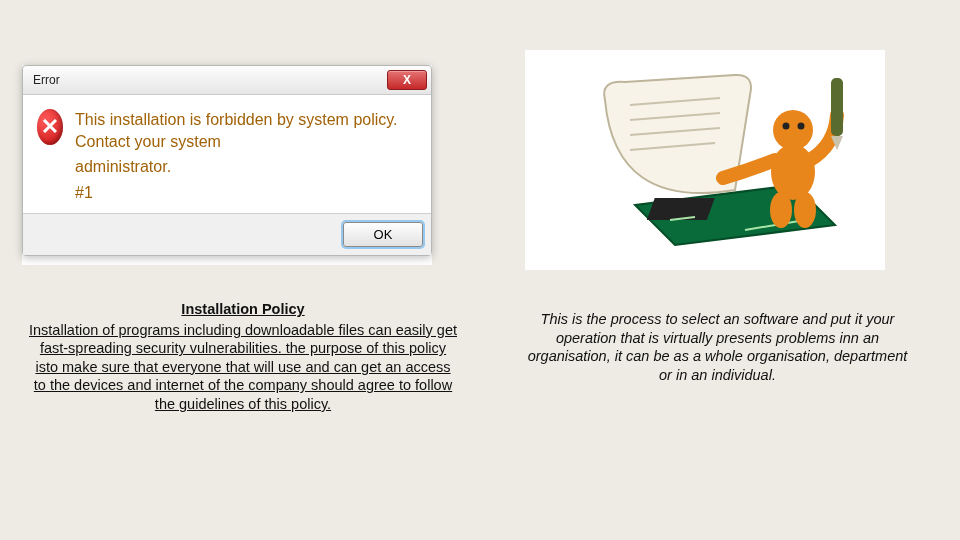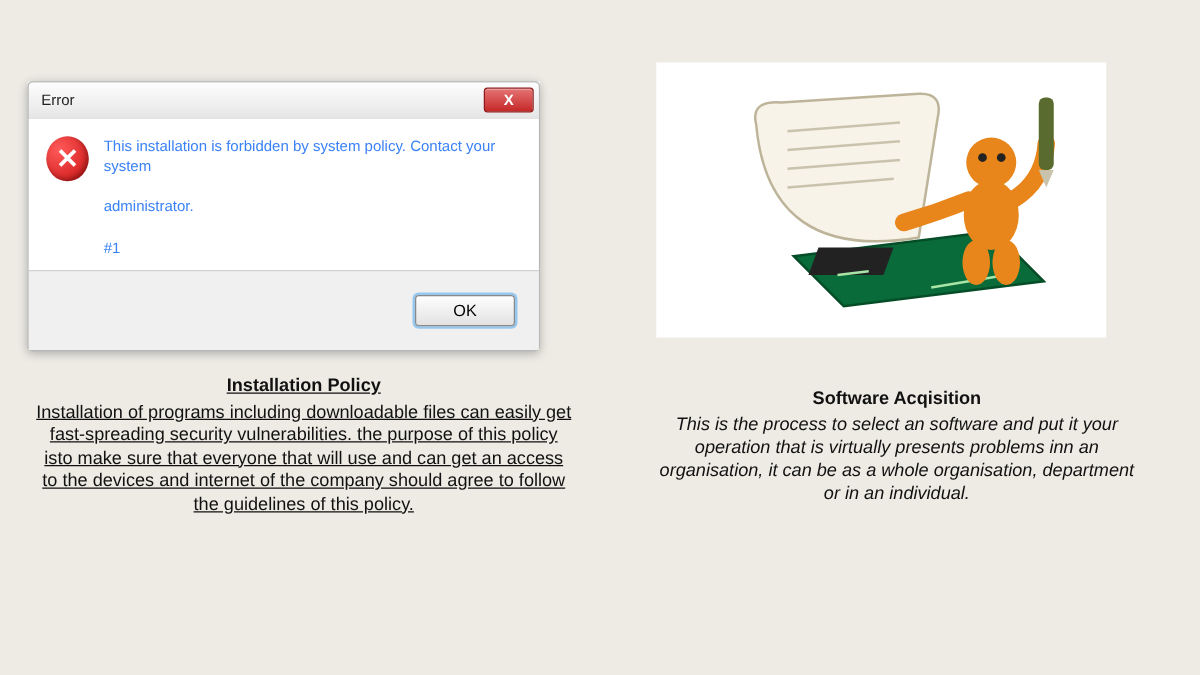--- a/index.html
+++ b/index.html
@@ -61,26 +61,26 @@
   }
   .dlg-icon {
     width:36px; height:36px;
     border-radius:50%;
     background: radial-gradient(circle at 30% 30%, #ff5a5a, #c91010);
     color:#fff;
     display:flex; align-items:center; justify-content:center;
     font-size:22px; font-weight:bold;
     box-shadow: inset -2px -2px 4px rgba(0,0,0,0.3);
   }
-  .dlg-msg { font-size:12px; color:#3b82f6; line-height:1.35; }
-  .dlg-msg .line2 { margin-top:16px; }
+  .dlg-msg { font-size:16px; color:#a16207; line-height:1.35; }
+  .dlg-msg .line2 { margin-top:4px; }
   .dlg-footer {
     background:#f0f0f0;
     border-top:1px solid #d0d0d0;
-    padding:19px;
+    padding:8px;
     display:flex; justify-content:flex-end;
   }
   .dlg-ok {
     min-width:80px;
     padding:4px 14px;
     background: linear-gradient(#fefefe,#e2e2e2);
     border:1px solid #8a8a8a;
     border-radius:3px;
     font-size:13px;
     box-shadow: 0 0 0 2px #96c8ef;
@@ -183,17 +183,16 @@
       <ellipse cx="260" cy="150" rx="11" ry="18" fill="#e8861b"></ellipse>
     </svg>
   </div>
 
   <div class="text-block tb-left">
     <div class="heading">Installation Policy</div>
     <div class="body">Installation of programs including downloadable files can easily get fast-spreading security vulnerabilities. the purpose of this policy isto make sure that everyone that will use and can get an access to the devices and internet of the company should agree to follow the guidelines of this policy.</div>
   </div>
 
   <div class="text-block tb-right">
-    <div class="heading">Software Acqisition</div>
     <div class="body">This is the process to select an software and put it your operation that is virtually presents problems inn an organisation, it can be as a whole organisation, department or in an individual.</div>
   </div>
 
 </div>
 
 </body></html>

